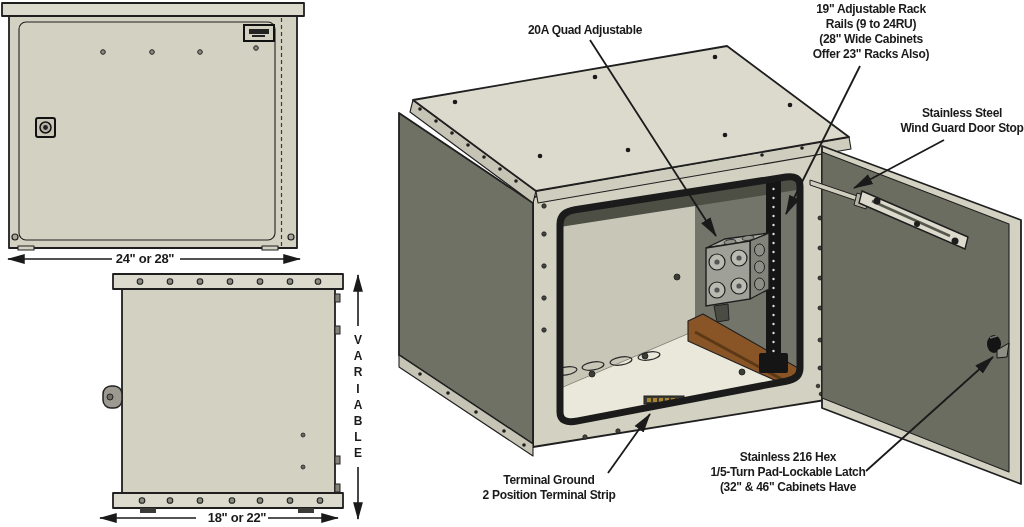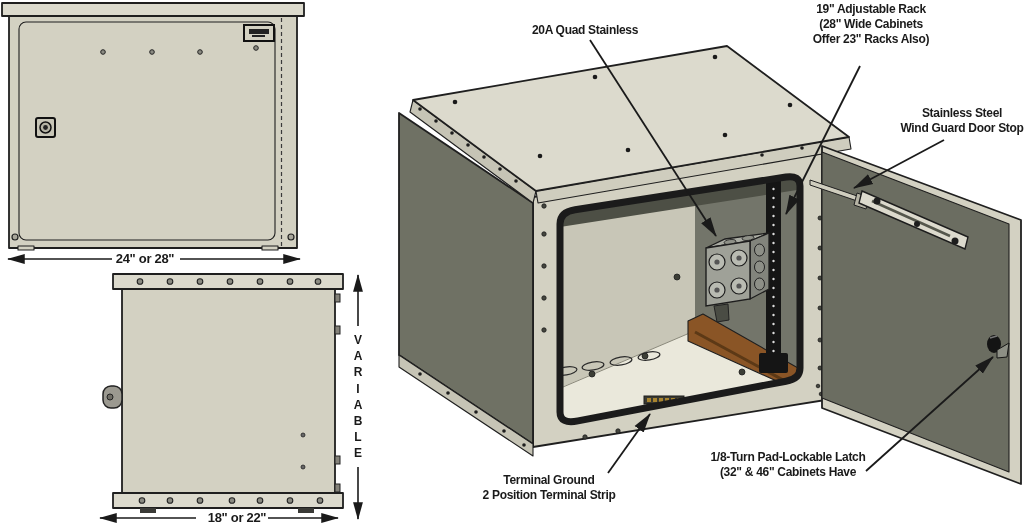--- a/index.html
+++ b/index.html
@@ -303,41 +303,43 @@
       <line x1="590" y1="40" x2="716" y2="236" class="arrow"></line>
       <line x1="860" y1="66" x2="786" y2="214" class="arrow"></line>
       <line x1="944" y1="140" x2="854" y2="188" class="arrow"></line>
       <line x1="608" y1="473" x2="650" y2="414" class="arrow"></line>
       <line x1="866" y1="471" x2="993" y2="357" class="arrow"></line>
     </g>
   </g>
 </svg>
 
 <div class="label" style="left:500px;top:23px;width:170px;">
-  <div>20A Quad Stainless</div>
+  <div>20A Quad Adjustable</div>
 </div>
 
 <div class="label" style="left:791px;top:2px;width:160px;">
   <div>19" Adjustable Rack</div>
+  <div>Rails (9 to 24RU)</div>
   <div>(28" Wide Cabinets</div>
   <div>Offer 23" Racks Also)</div>
 </div>
 
 <div class="label" style="left:880px;top:106px;width:164px;">
   <div>Stainless Steel</div>
   <div>Wind Guard Door Stop</div>
 </div>
 
 <div class="label" style="left:461px;top:473px;width:176px;">
   <div>Terminal Ground</div>
   <div>2 Position Terminal Strip</div>
 </div>
 
 <div class="label" style="left:700px;top:450px;width:176px;">
-  <div>1/8-Turn Pad-Lockable Latch</div>
+  <div>Stainless 216 Hex</div>
+  <div>1/5-Turn Pad-Lockable Latch</div>
   <div>(32" &amp; 46" Cabinets Have</div>
 </div>
 
 <div class="dim" style="left:100px;top:251px;width:90px;">24" or 28"</div>
 
 <div class="dim" style="left:193px;top:510px;width:88px;">18" or 22"</div>
 
 <div class="vletters" style="left:350px;top:332px;width:16px;">
   <span>V</span>
   <span>A</span>

